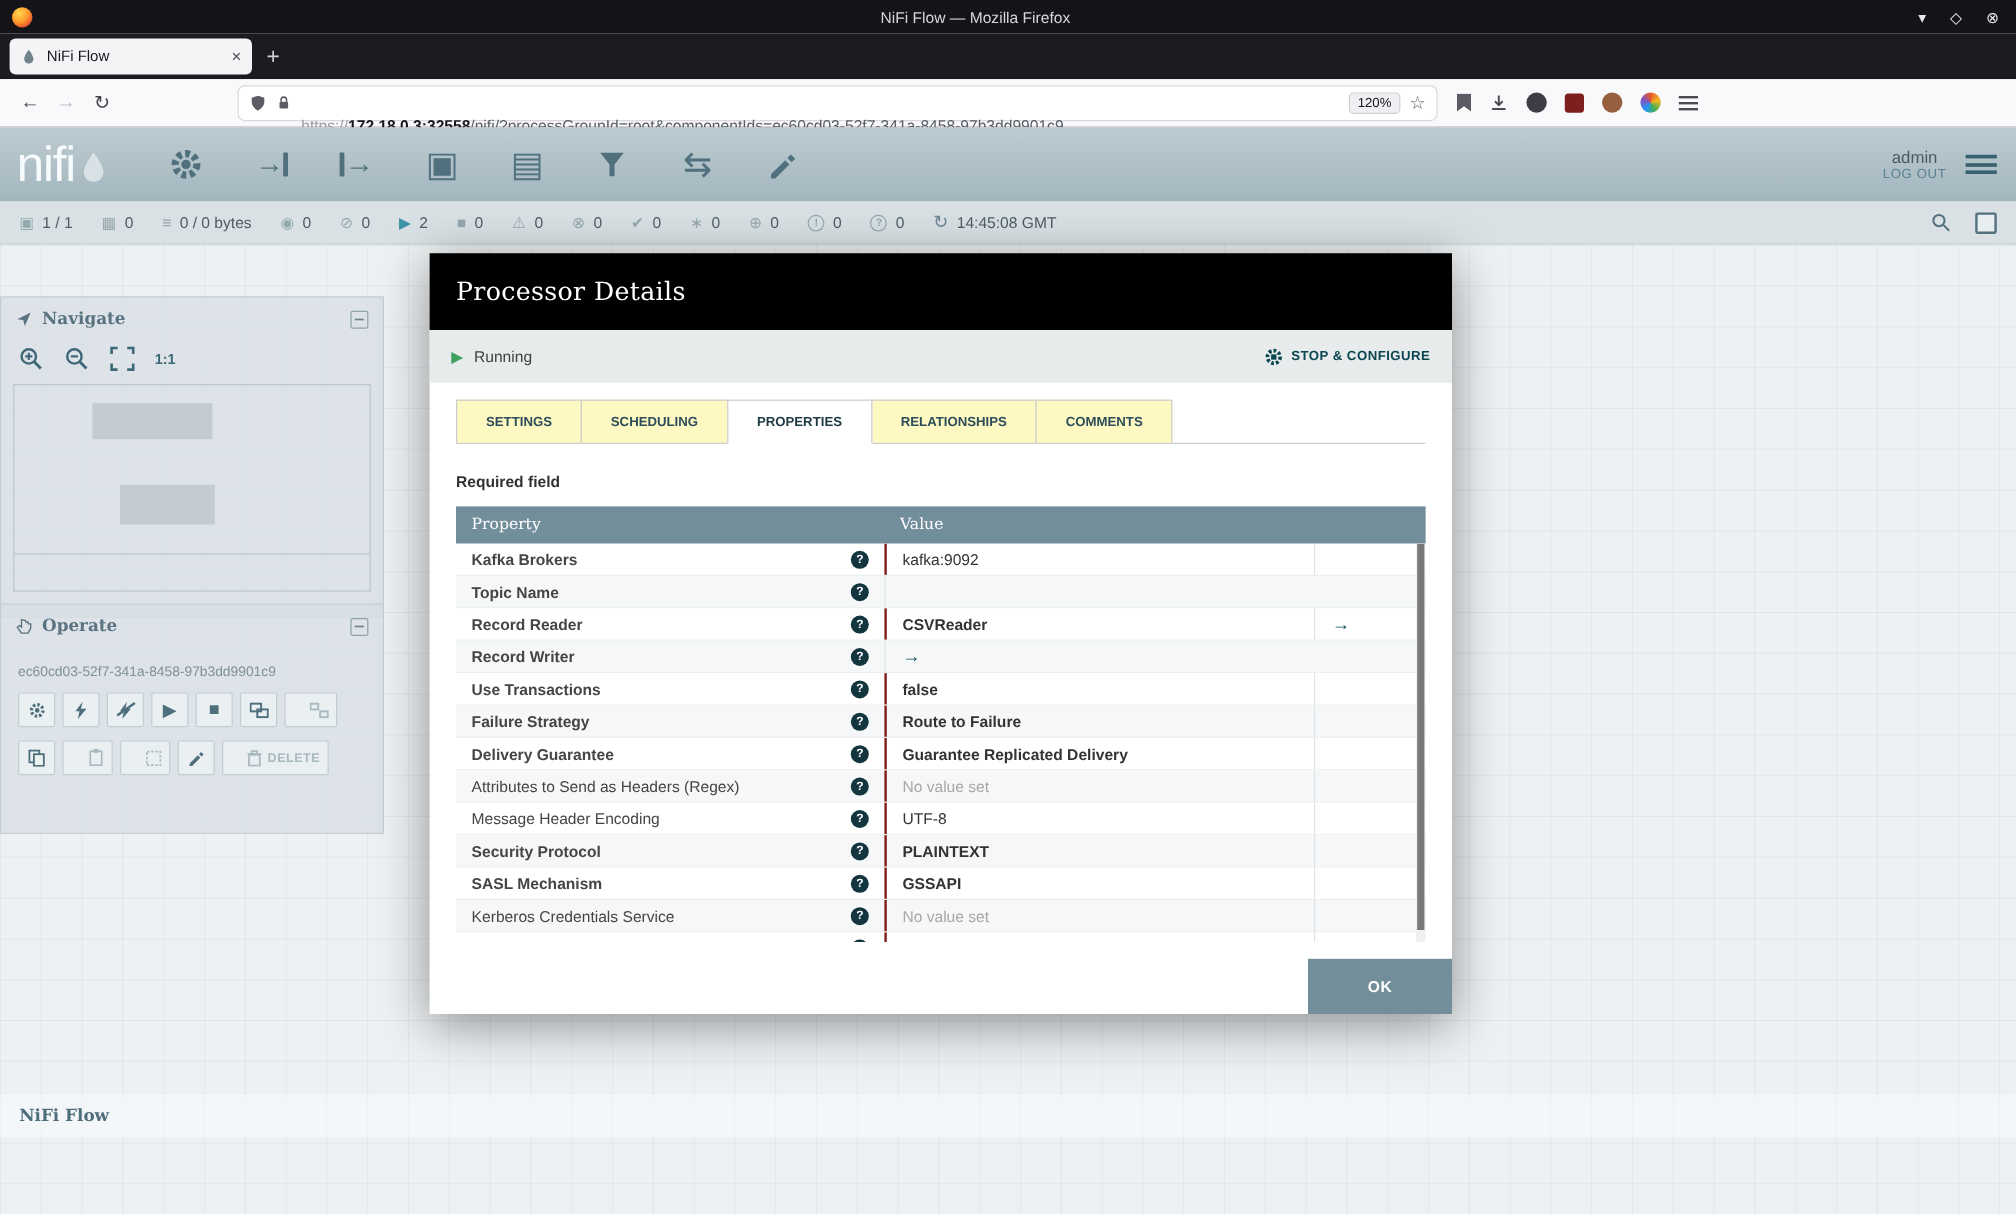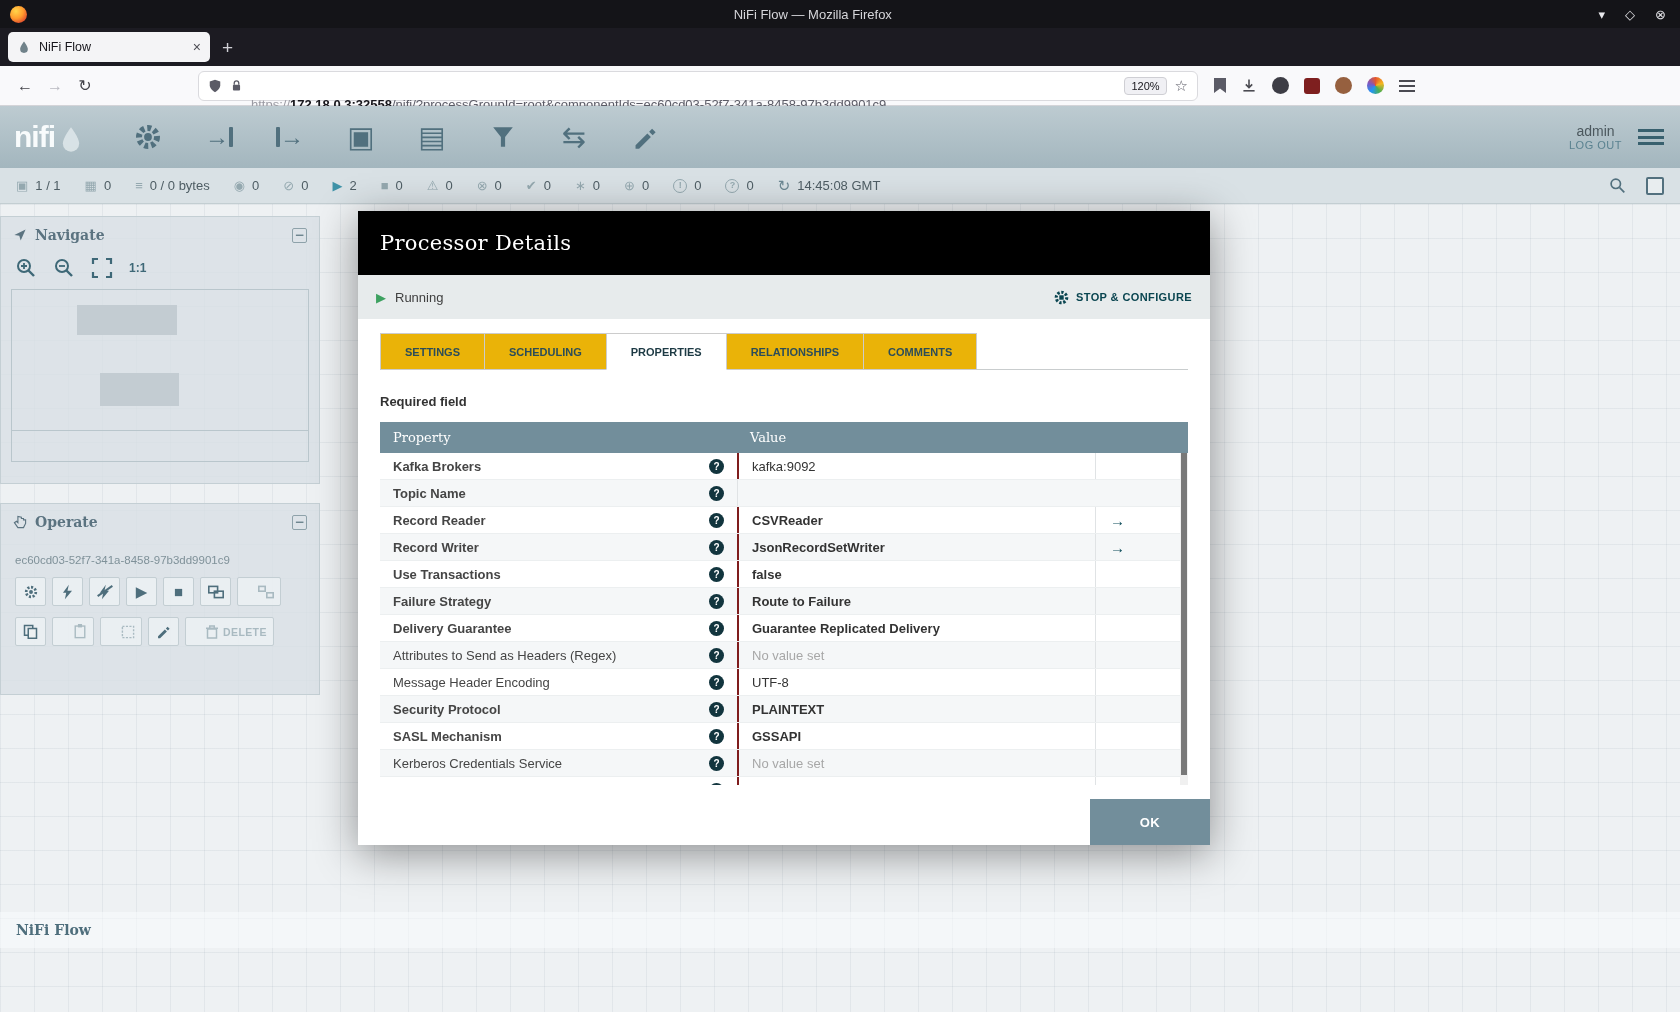--- a/index.html
+++ b/index.html
@@ -44,21 +44,21 @@
   .hamburger { width:16px; height:12px; border-top:2px solid #4b4b52;
                border-bottom:2px solid #4b4b52; position:relative; }
   .hamburger::after { content:''; position:absolute; left:0; right:0; top:3px; height:2px; background:#4b4b52; }
   .flag { width:12px; height:15px; background:#5b5b66;
           clip-path:polygon(0 0,100% 0,100% 100%,50% 70%,0 100%); }
 
   
   .nifi-header { position:absolute; left:0; top:106px; width:1680px; height:62px;
                  background:linear-gradient(#bdcbd1,#a3b6be); display:flex; align-items:center; }
   .nifi-logo { display:flex; align-items:flex-end; gap:4px; margin-left:14px; }
-  .nifi-logo .word { font-size:30px; font-weight:bold; color:#f8fbfc; letter-spacing:-1px; line-height:34px; }
+  .nifi-logo .word { font-size:41px; font-weight:normal; color:#f8fbfc; letter-spacing:-1px; line-height:34px; }
   .nifi-tools { display:flex; gap:25px; margin-left:42px; }
   .tool { width:46px; height:42px; display:flex; align-items:center; justify-content:center;
           color:#51707e; font-size:29px; }
   .tool .pbar { width:4px; height:20px; background:currentColor; border-radius:1px; }
   .tool .parrow { font-size:24px; font-weight:bold; }
   .hdr-right { margin-left:auto; display:flex; align-items:center; gap:16px; padding-right:16px; }
   .who { text-align:center; }
   .who .user { font-size:14px; color:#4c585e; }
   .who .logout { font-size:11px; color:#5a8290; letter-spacing:.5px; }
   .nifi-menu { width:26px; height:16px; border-top:3px solid #38606e; border-bottom:3px solid #38606e; position:relative; }
@@ -81,21 +81,21 @@
   .canvas { position:absolute; left:0; top:204px; width:1680px; height:808px; background-color:#eef1f3;
             background-image:linear-gradient(rgba(96,123,139,.09) 1px, transparent 1px),
                              linear-gradient(90deg, rgba(96,123,139,.09) 1px, transparent 1px);
             background-size:34px 34px; }
   .panel { position:absolute; left:0; width:320px; background:rgba(216,224,229,.8);
            border:1px solid #c4cfd4; }
   .panel-hdr { height:36px; display:flex; align-items:center; padding:0 12px; gap:8px;
                color:#5b7380; font-family:"DejaVu Serif", serif; font-weight:bold; font-size:14px; }
   .collapse { margin-left:auto; width:15px; height:15px; border:1px solid #8ea2aa; border-radius:2px;
               color:#69828c; font-size:12px; line-height:12px; text-align:center; }
-  .nav-panel { top:12px; height:268px; }
+  .nav-panel { top:43px; height:268px; }
   .nav-btns { display:flex; gap:16px; padding:4px 14px 8px; align-items:center; color:#3e6877; }
   .one2one { font-size:12px; font-weight:bold; }
   .minimap { margin:2px 10px 0; height:142px; border:1px solid #b9c6cc; position:relative; }
   .mm-block { position:absolute; background:#c3ccd2; }
   .mm-strip { margin:0 10px; height:31px; border:1px solid #b9c6cc; border-top:none; }
 
   .op-panel { top:299px; height:192px; }
   .op-card { padding:4px 14px 0; }
   .op-row { display:flex; gap:10px; align-items:center; }
   .op-ic { width:36px; height:36px; border:1px solid #9fb3bc; border-radius:3px; display:flex;
@@ -122,21 +122,21 @@
   .m-header { height:64px; background:#000000; color:#fff; display:flex; align-items:center;
               padding:0 22px; font-family:"DejaVu Serif", serif; font-size:21px; letter-spacing:.3px; }
   .m-state { height:44px; background:#e7ebec; display:flex; align-items:center; padding:0 18px; }
   .run-tri { color:#3da160; font-size:13px; }
   .state-lbl { margin-left:9px; font-size:13px; color:#404040; }
   .stopcfg { margin-left:auto; display:flex; align-items:center; gap:6px; color:#0a4550;
              font-size:11px; font-weight:bold; letter-spacing:.4px; }
   .m-body { position:relative; height:calc(100% - 108px); padding:12px 22px 0; }
   .tabbar { display:flex; border-bottom:1px solid #c9cdce; margin-top:2px; }
   .dtab { height:37px; line-height:36px; padding:0 24px; text-align:center; font-size:11px; font-weight:bold;
-          color:#2c4d59; background:#eab308; border:1px solid #cccccc; margin-right:-1px; margin-bottom:-1px; }
+          color:#2c4d59; background:#fef9c3; border:1px solid #cccccc; margin-right:-1px; margin-bottom:-1px; }
   .dtab.active { background:#fff; border-bottom:1px solid #fff; color:#1d3a44; position:relative; z-index:2; }
   .required { margin:24px 0 13px; font-weight:bold; font-size:13px; color:#333; }
   .thead { display:flex; height:31px; background:#728E9B; color:#fff; align-items:center;
            font-family:"DejaVu Serif", serif; font-size:13px; }
   .th-prop { width:357px; padding:0 13px; }
   .th-val { width:358px; padding:0 13px; }
   .th-x { flex:1; }
   .tbody { height:332px; overflow:hidden; position:relative; }
   .trow { display:flex; height:27px; align-items:center; font-size:13px; background:#fff;
           border-bottom:1px solid #eceff0; }
@@ -517,21 +517,20 @@
         <div class="c-val">CSVReader</div>
         <div class="c-x">
             <span>→</span>
           </div>
       </div>
       <div class="trow req strong">
         <div class="c-prop">
             <span class="pname">Record Writer</span>
             <span class="help">?</span>
           </div>
-        <div class="c-val">JsonRecordSetWriter</div>
         <div class="c-x">
             <span>→</span>
           </div>
       </div>
       <div class="trow req strong">
         <div class="c-prop">
             <span class="pname">Use Transactions</span>
             <span class="help">?</span>
           </div>
         <div class="c-val">false</div>

